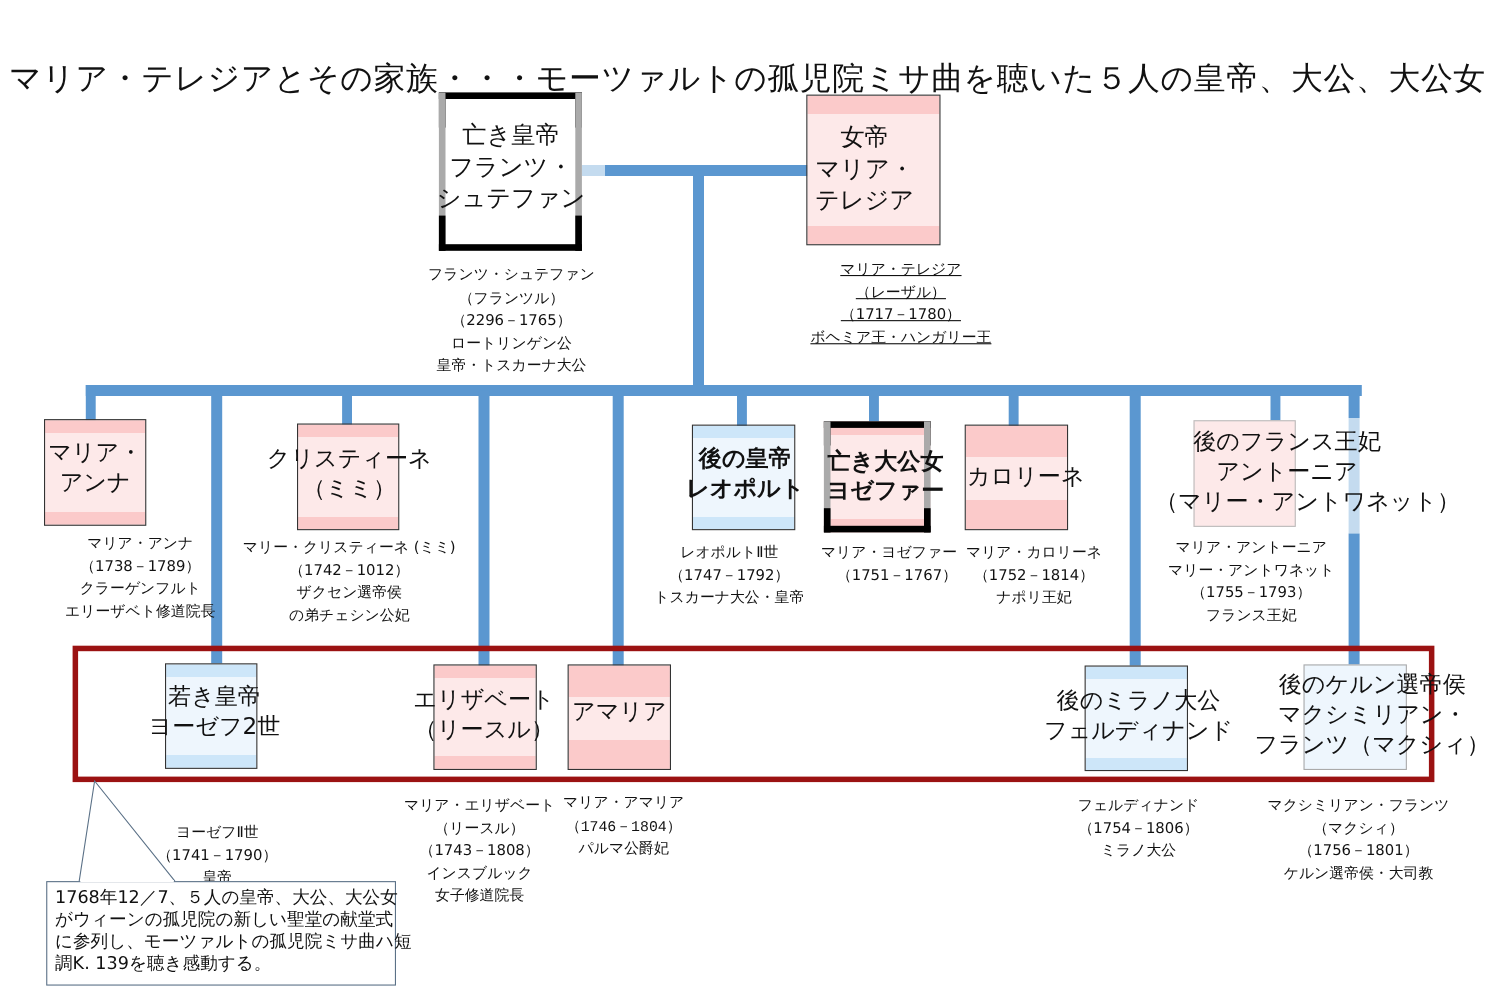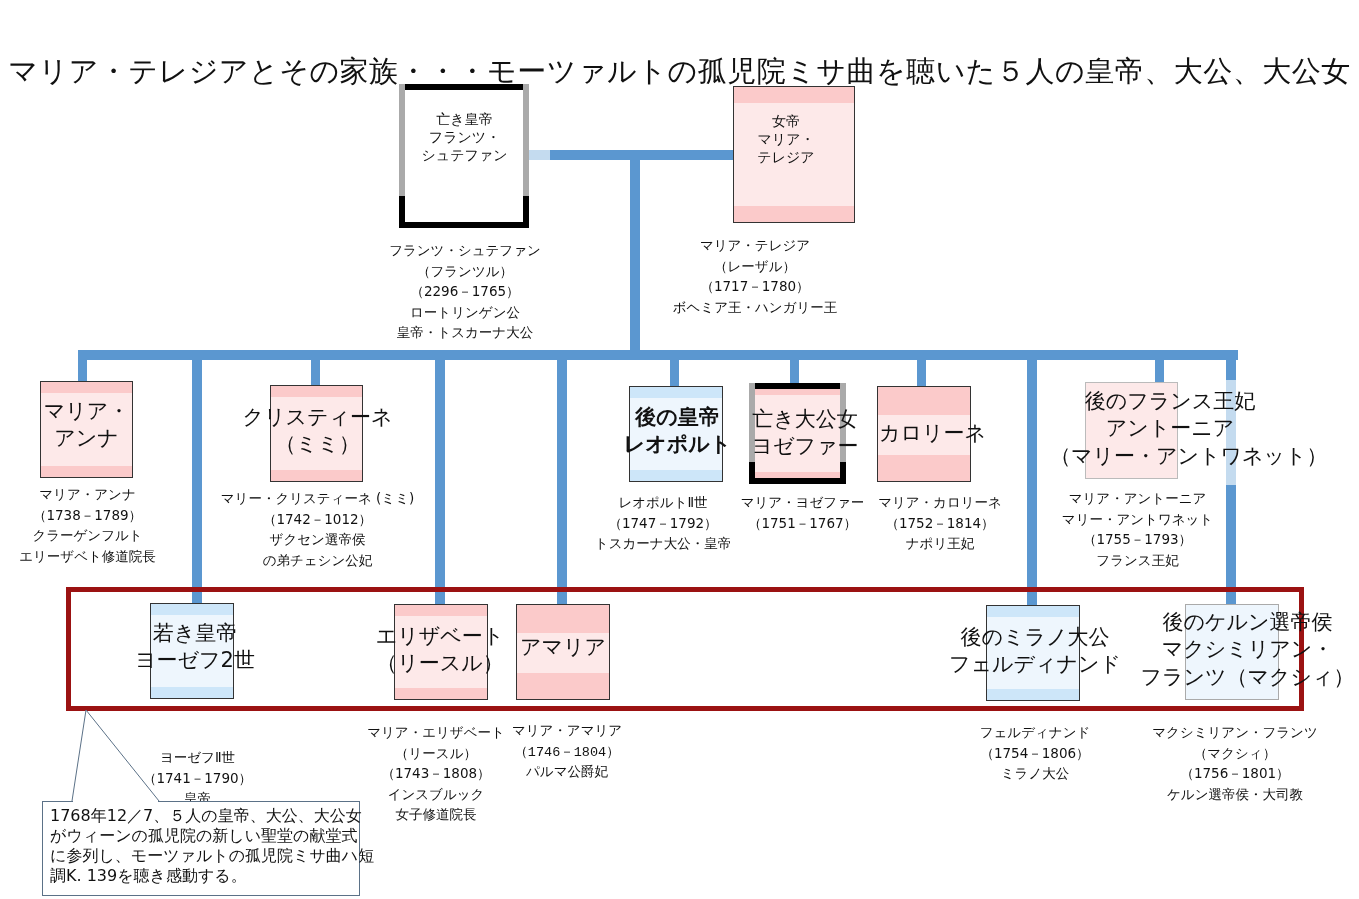--- a/index.html
+++ b/index.html
@@ -13,21 +13,21 @@
   .box.pink { background:linear-gradient(#fbcaca 0 12%, #fde9e9 12% 88%, #fbcaca 88% 100%); }
   .box.blue { background:linear-gradient(#cde6f9 0 12%, #eef6fd 12% 88%, #cde6f9 88% 100%); }
   .box.white { background:#ffffff; }
   .box.pink3 { background:linear-gradient(#fbcaca 0 30%, #fde9e9 30% 72%, #fbcaca 72% 100%); }
   .box.deceased { border:none; }
   .box.deceased::before, .box.deceased::after { content:""; position:absolute; left:0; right:0; height:22%; border-left:6px solid #000; border-right:6px solid #000; box-sizing:border-box; }
   .box.deceased::before { top:0; border-top:6px solid #000; }
   .box.deceased::after { bottom:0; border-bottom:6px solid #000; }
   .box .side { position:absolute; top:0; bottom:0; width:6px; background:#aaaaaa; }
   .label { position:absolute; text-align:center; white-space:pre; line-height:1.3; font-size:21px; color:#111; z-index:3; }
-  .label.big { font-size:14px; }
+  .label.big { font-size:22px; }
   .info { position:absolute; text-align:center; white-space:pre; font-size:13.5px; line-height:20.5px; color:#111; }
   .redframe { position:absolute; left:66px; top:587px; width:1238px; height:124px; box-sizing:border-box; border:5px solid #9b1212; }
   .callout { position:absolute; left:42px; top:801px; width:318px; height:95px; box-sizing:border-box; border:1px solid #5b7187; background:#fff; }
   .callout-text { position:absolute; left:50px; top:806px; width:305px; font-size:16px; line-height:20px; white-space:pre; }
 </style>
 </head>
 <body>
 
 <div class="abs title">マリア・テレジアとその家族・・・モーツァルトの孤児院ミサ曲を聴いた５人の皇帝、大公、大公女</div>
 
@@ -62,29 +62,29 @@
 <div class="info" style="left:370px; top:240px; width:190px;">フランツ・シュテファン
 （フランツル）
 （2296－1765）
 ロートリンゲン公
 皇帝・トスカーナ大公</div>
 
 <div class="box pink" style="left:733px; top:86px; width:122px; height:137px;"></div>
 <div class="label big" style="left:733px; top:112px; width:106px;">女帝
 マリア・
 テレジア</div>
-<div class="info" style="left:660px; top:235px; width:190px;">マリア・テレジア
+<div class="info" style="left:724px; top:235px; width:190px;text-decoration:underline;">マリア・テレジア
 （レーザル）
 （1717－1780）
 ボヘミア王・ハンガリー王</div>
 
 <div class="box pink" style="left:40px; top:381px; width:93px; height:97px;"></div>
 <div class="label" style="left:40px; top:398px; width:93px;">マリア・
 アンナ</div>
-<div class="info" style="left:0px; top:484px; width:175px;">マリア・アンナ
+<div class="info" style="left:0px; top:484px; width:175px;padding-left:40px;">マリア・アンナ
 （1738－1789）
 クラーゲンフルト
 エリーザベト修道院長</div>
 
 <div class="box pink" style="left:270px; top:385px; width:93px; height:97px;"></div>
 <div class="label" style="left:225px; top:404px; width:185px;">クリスティーネ
 （ミミ）</div>
 <div class="info" style="left:210px; top:488px; width:215px;">マリー・クリスティーネ (ミミ)
 （1742－1012）
 ザクセン選帝侯
@@ -94,23 +94,23 @@
 <div class="label" style="left:610px; top:404px; width:135px;font-weight:bold;">後の皇帝
 レオポルト</div>
 <div class="info" style="left:578px; top:492px; width:170px;">レオポルトⅡ世
 （1747－1792）
 トスカーナ大公・皇帝</div>
 
 <div class="box pink deceased" style="left:749px; top:383px; width:97px; height:101px;">
   <div class="side" style="left:0;"></div>
     <div class="side" style="right:0;"></div>
 </div>
-<div class="label" style="left:740px; top:406px; width:130px;">亡き大公女
+<div class="label" style="left:740px; top:406px; width:130px;font-weight:bold;">亡き大公女
 ヨゼファー</div>
-<div class="info" style="left:735px; top:492px; width:135px;">マリア・ヨゼファー
+<div class="info" style="left:735px; top:492px; width:135px;text-align:right;">マリア・ヨゼファー
 （1751－1767）</div>
 
 <div class="box pink3" style="left:877px; top:386px; width:94px; height:96px;"></div>
 <div class="label" style="left:870px; top:420px; width:125px;">カロリーネ</div>
 <div class="info" style="left:870px; top:492px; width:140px;">マリア・カロリーネ
 （1752－1814）
 ナポリ王妃</div>
 
 <div class="box" style="left:1085px; top:382px; width:93px; height:97px; background:#fde9e9; border-color:#bbb;"></div>
 <div class="label" style="left:1050px; top:388px; width:240px;">後のフランス王妃

